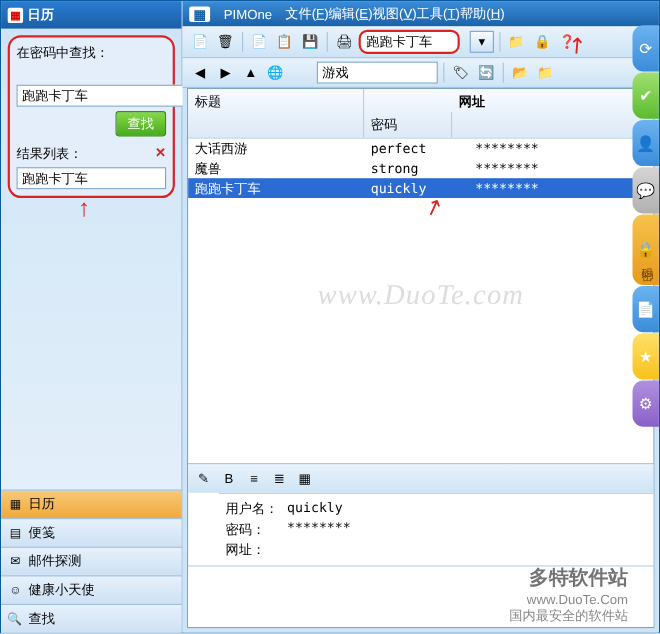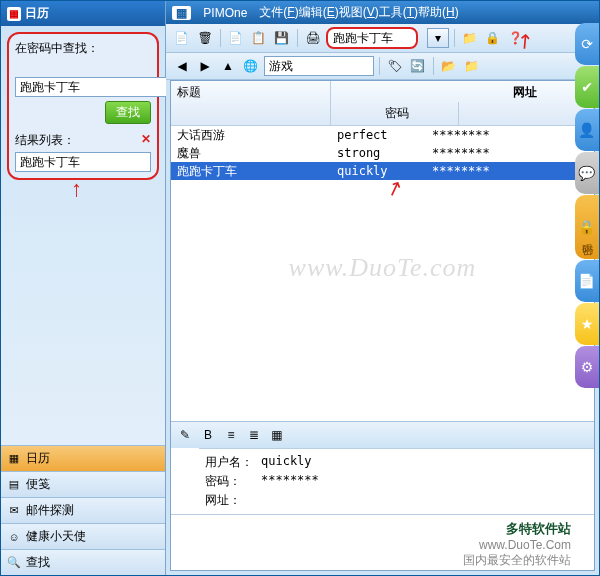--- a/index.html
+++ b/index.html
@@ -31,24 +31,24 @@
 .titlebar { background: linear-gradient(#3c8cd9,#1a62a8); color: #fff; padding: 3px 6px; display: flex; gap: 12px; align-items: center; }
 .titlebar .logo { background: #fff; color: #1a62a8; padding: 0 4px; font-weight: bold; border-radius: 2px; }
 .menu { display: flex; }
 .menu span u { text-decoration: underline; }
 .toolbar { background: linear-gradient(#e9f2fb,#cde4f6); padding: 3px 6px; display: flex; gap: 3px; align-items: center; border-bottom: 1px solid #a5c2de; }
 .tb-btn { width: 20px; height: 20px; border: 1px solid transparent; display: flex; align-items: center; justify-content: center; border-radius: 2px; font-size: 12px; }
 .tb-sep { width: 1px; height: 18px; background: #a5c2de; margin: 0 2px; }
 .tb-input { border: 2px solid #d22; border-radius: 8px; height: 22px; width: 92px; padding: 0 5px; background: #fff; }
 .tb-dd { width: 22px; height: 20px; background: linear-gradient(#f7fbff,#cfe2f5); border: 1px solid #7da5cc; display: flex; align-items: center; justify-content: center; margin-left: 6px; }
 .toolbar2 { background: linear-gradient(#e9f2fb,#cde4f6); padding: 3px 6px; display: flex; gap: 3px; align-items: center; border-bottom: 1px solid #a5c2de; }
-.path-input { border: 1px solid #7da5cc; height: 20px; width: 110px; padding: 0 4px; background: #fff; }
+.path-input { border: 1px solid #7da5cc; height: 20px; width: 110px; padding: 0 4px; background: #fff; margin-left: 24px; }
 
 .content { flex: 1; background: #fff; margin: 0 4px 4px 4px; border: 1px solid #7da5cc; display: flex; flex-direction: column; position: relative; }
-.grid-head { display: flex; background: linear-gradient(#f7fbff,#dce9f7); border-bottom: 1px solid #b9cee2; gap: 48px; }
+.grid-head { display: flex; background: linear-gradient(#f7fbff,#dce9f7); border-bottom: 1px solid #b9cee2; }
 .gh { padding: 3px 6px; border-right: 1px solid #b9cee2; }
 .gh.c1 { width: 160px; } .gh.c2 { width: 95px; } .gh.c3 { width: 80px; margin-top: 21px; } .gh.c4 { flex: 1; font-weight: bold; }
 .grid-body { flex: 1; overflow: hidden; position: relative; }
 .gr { display: flex; height: 18px; align-items: center; }
 .gr .gc { padding: 0 6px; overflow: hidden; white-space: nowrap; }
 .gc.c1 { width: 160px; } .gc.c2 { width: 95px; font-family: monospace; } .gc.c3 { width: 80px; font-family: monospace; } .gc.c4 { flex: 1; }
 .gr.sel { background: #2a6bd4; color: #fff; }
 .arrow-diag { position: absolute; left: 215px; top: 50px; color: #d22; font-size: 20px; transform: rotate(-20deg); }
 .arrow-diag2 { position: absolute; left: 350px; top: 28px; color: #d22; font-size: 20px; transform: rotate(-40deg); }
 .watermark { position: absolute; left: 50%; top: 48%; transform: translate(-50%,-50%); font-size: 26px; color: #ddd; font-style: italic; font-family: Georgia, serif; letter-spacing: 1px; }
@@ -64,21 +64,21 @@
 .rail-tab { width: 24px; height: 42px; border-radius: 10px 0 0 10px; display: flex; flex-direction: column; align-items: center; justify-content: center; font-size: 14px; color: #fff; }
 .rail-tab.blue { background: linear-gradient(#6cb3f0,#3a8cd9); }
 .rail-tab.green { background: linear-gradient(#a0e070,#5cbb30); }
 .rail-tab.gray { background: linear-gradient(#d5d5d5,#b0b0b0); }
 .rail-tab.orange { background: linear-gradient(#f7c24d,#e69a1a); height: 64px; }
 .rail-tab.orange .vtxt { writing-mode: vertical-rl; font-size: 11px; color: #7a4b00; }
 .rail-tab.yellow { background: linear-gradient(#ffe06a,#f7c21a); }
 .rail-tab.purple { background: linear-gradient(#b090e0,#8a60c8); }
 
 .footer-logo { position: absolute; right: 28px; bottom: 6px; font-size: 11px; color: #888; text-align: right; line-height: 1.3; }
-.footer-logo .t1 { color: #14532d; font-weight: bold; font-size: 13px; }
+.footer-logo .t1 { color: #737373; font-weight: bold; font-size: 18px; }
 </style>
 </head>
 <body>
 
 <div class="app">
 
   <div class="sidebar">
     <div class="sb-header">
       <span class="sb-icon-box">▦</span>
       <span>日历</span>

